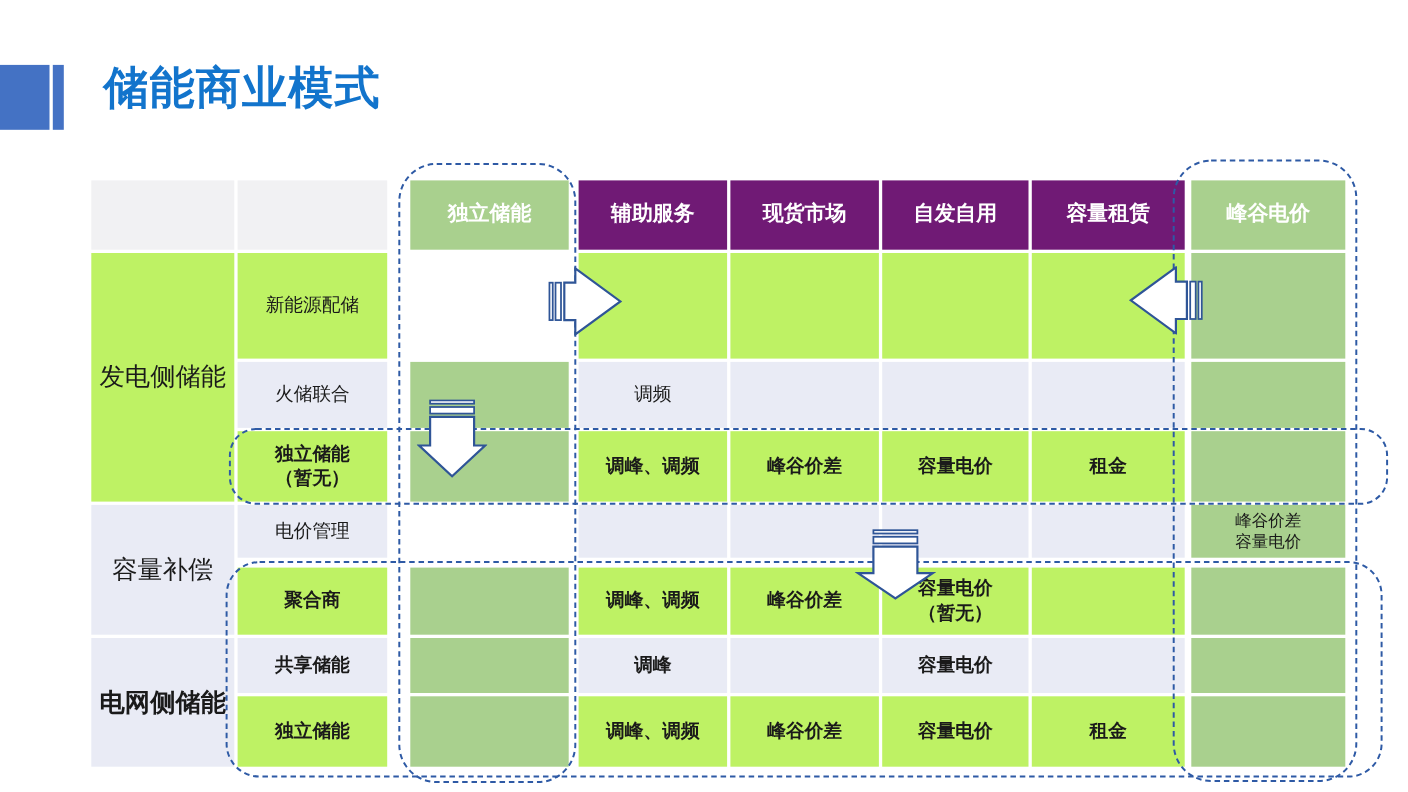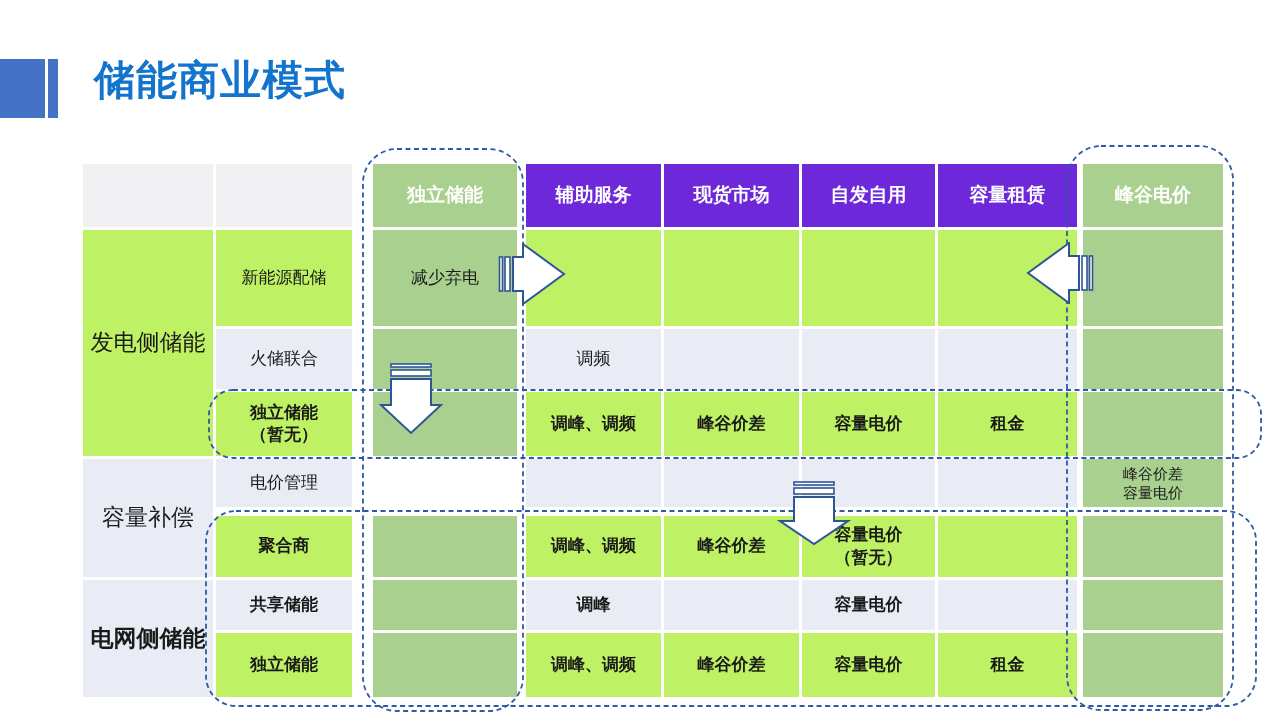--- a/index.html
+++ b/index.html
@@ -21,21 +21,21 @@
     grid-template-columns:130px 3px 136px 21px 144px 9px 135px 3px 135px 3px 133px 3px 139px 6px 140px;
     grid-template-rows:63px 3px 96px 3px 60px 3px 64px 3px 48px 9px 61px 3px 50px 3px 64px;
     z-index:1;
   }
   .cell{
     display:flex;align-items:center;justify-content:center;text-align:center;
     font-size:17px;line-height:1.3;white-space:pre-line;
   }
   .cell.bold{font-weight:bold;}
   .hgray{background:#F1F1F3;}
-  .hblue{background:#6d28d9;color:#ffffff;font-weight:bold;font-size:19px;}
+  .hblue{background:#701a75;color:#ffffff;font-weight:bold;font-size:19px;}
   .hgreen{background:#A9D08E;color:#ffffff;font-weight:bold;font-size:19px;}
   .green{background:#A9D08E;}
   .dark{background:#bef264;}
   .light{background:#E9EBF5;}
   .group{font-size:23px;}
   .label{font-size:17px;}
   .small-text{font-size:15px;}
   
   .hl{position:absolute;z-index:2;pointer-events:none;}
   
@@ -57,21 +57,20 @@
   <div class="cell hblue" style="grid-area:1/9">现货市场</div>
   <div class="cell hblue" style="grid-area:1/11">自发自用</div>
   <div class="cell hblue" style="grid-area:1/13">容量租赁</div>
   <div class="cell hgreen" style="grid-area:1/15">峰谷电价</div>
 
   <div class="cell group dark" style="grid-area:3/1/8/2">发电侧储能</div>
   <div class="cell group light" style="grid-area:9/1/12/2">容量补偿</div>
   <div class="cell group light bold" style="grid-area:13/1/16/2">电网侧储能</div>
 
 <div class="cell label dark" style="grid-area: 3 / 3;">新能源配储</div>
-    <div class="cell green" style="grid-area: 3 / 5;">减少弃电</div>
     <div class="cell dark" style="grid-area: 3 / 7;"></div>
     <div class="cell dark" style="grid-area: 3 / 9;"></div>
     <div class="cell dark" style="grid-area: 3 / 11;"></div>
     <div class="cell dark" style="grid-area: 3 / 13;"></div>
     <div class="cell green" style="grid-area: 3 / 15;"></div>
     <div class="cell label light" style="grid-area: 5 / 3;">火储联合</div>
     <div class="cell green" style="grid-area: 5 / 5;"></div>
     <div class="cell light" style="grid-area: 5 / 7;">调频</div>
     <div class="cell light" style="grid-area: 5 / 9;"></div>
     <div class="cell light" style="grid-area: 5 / 11;"></div>

